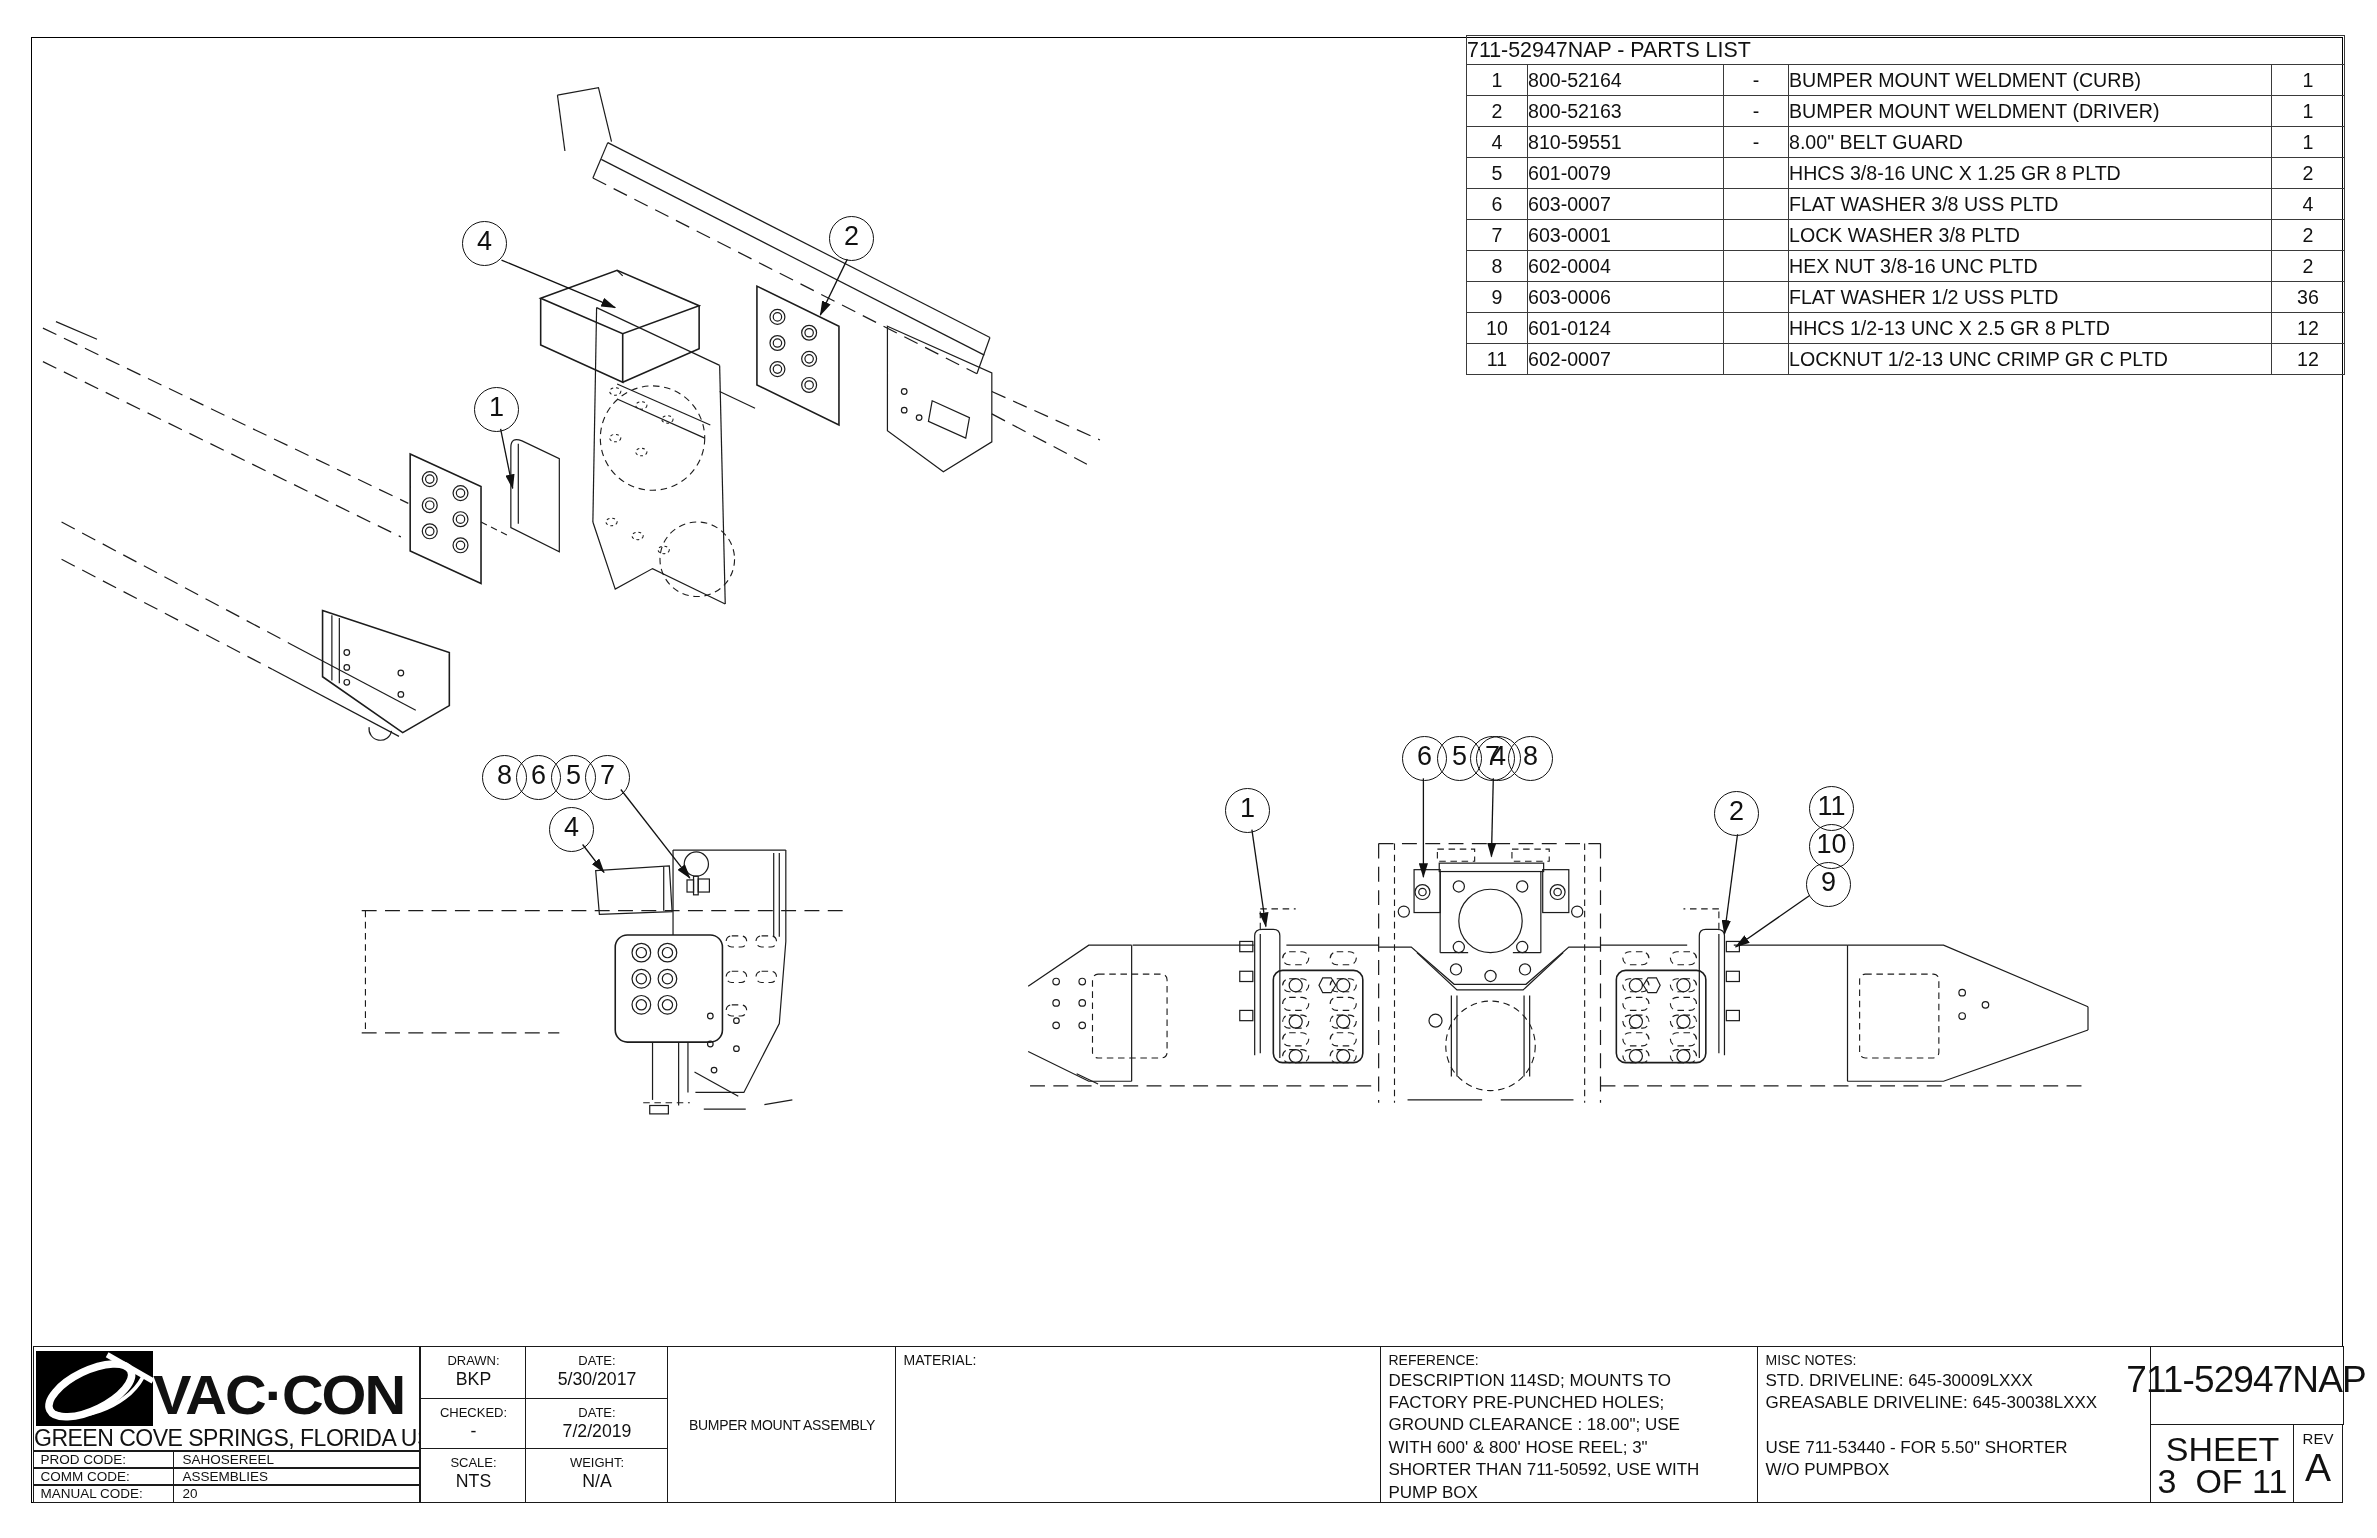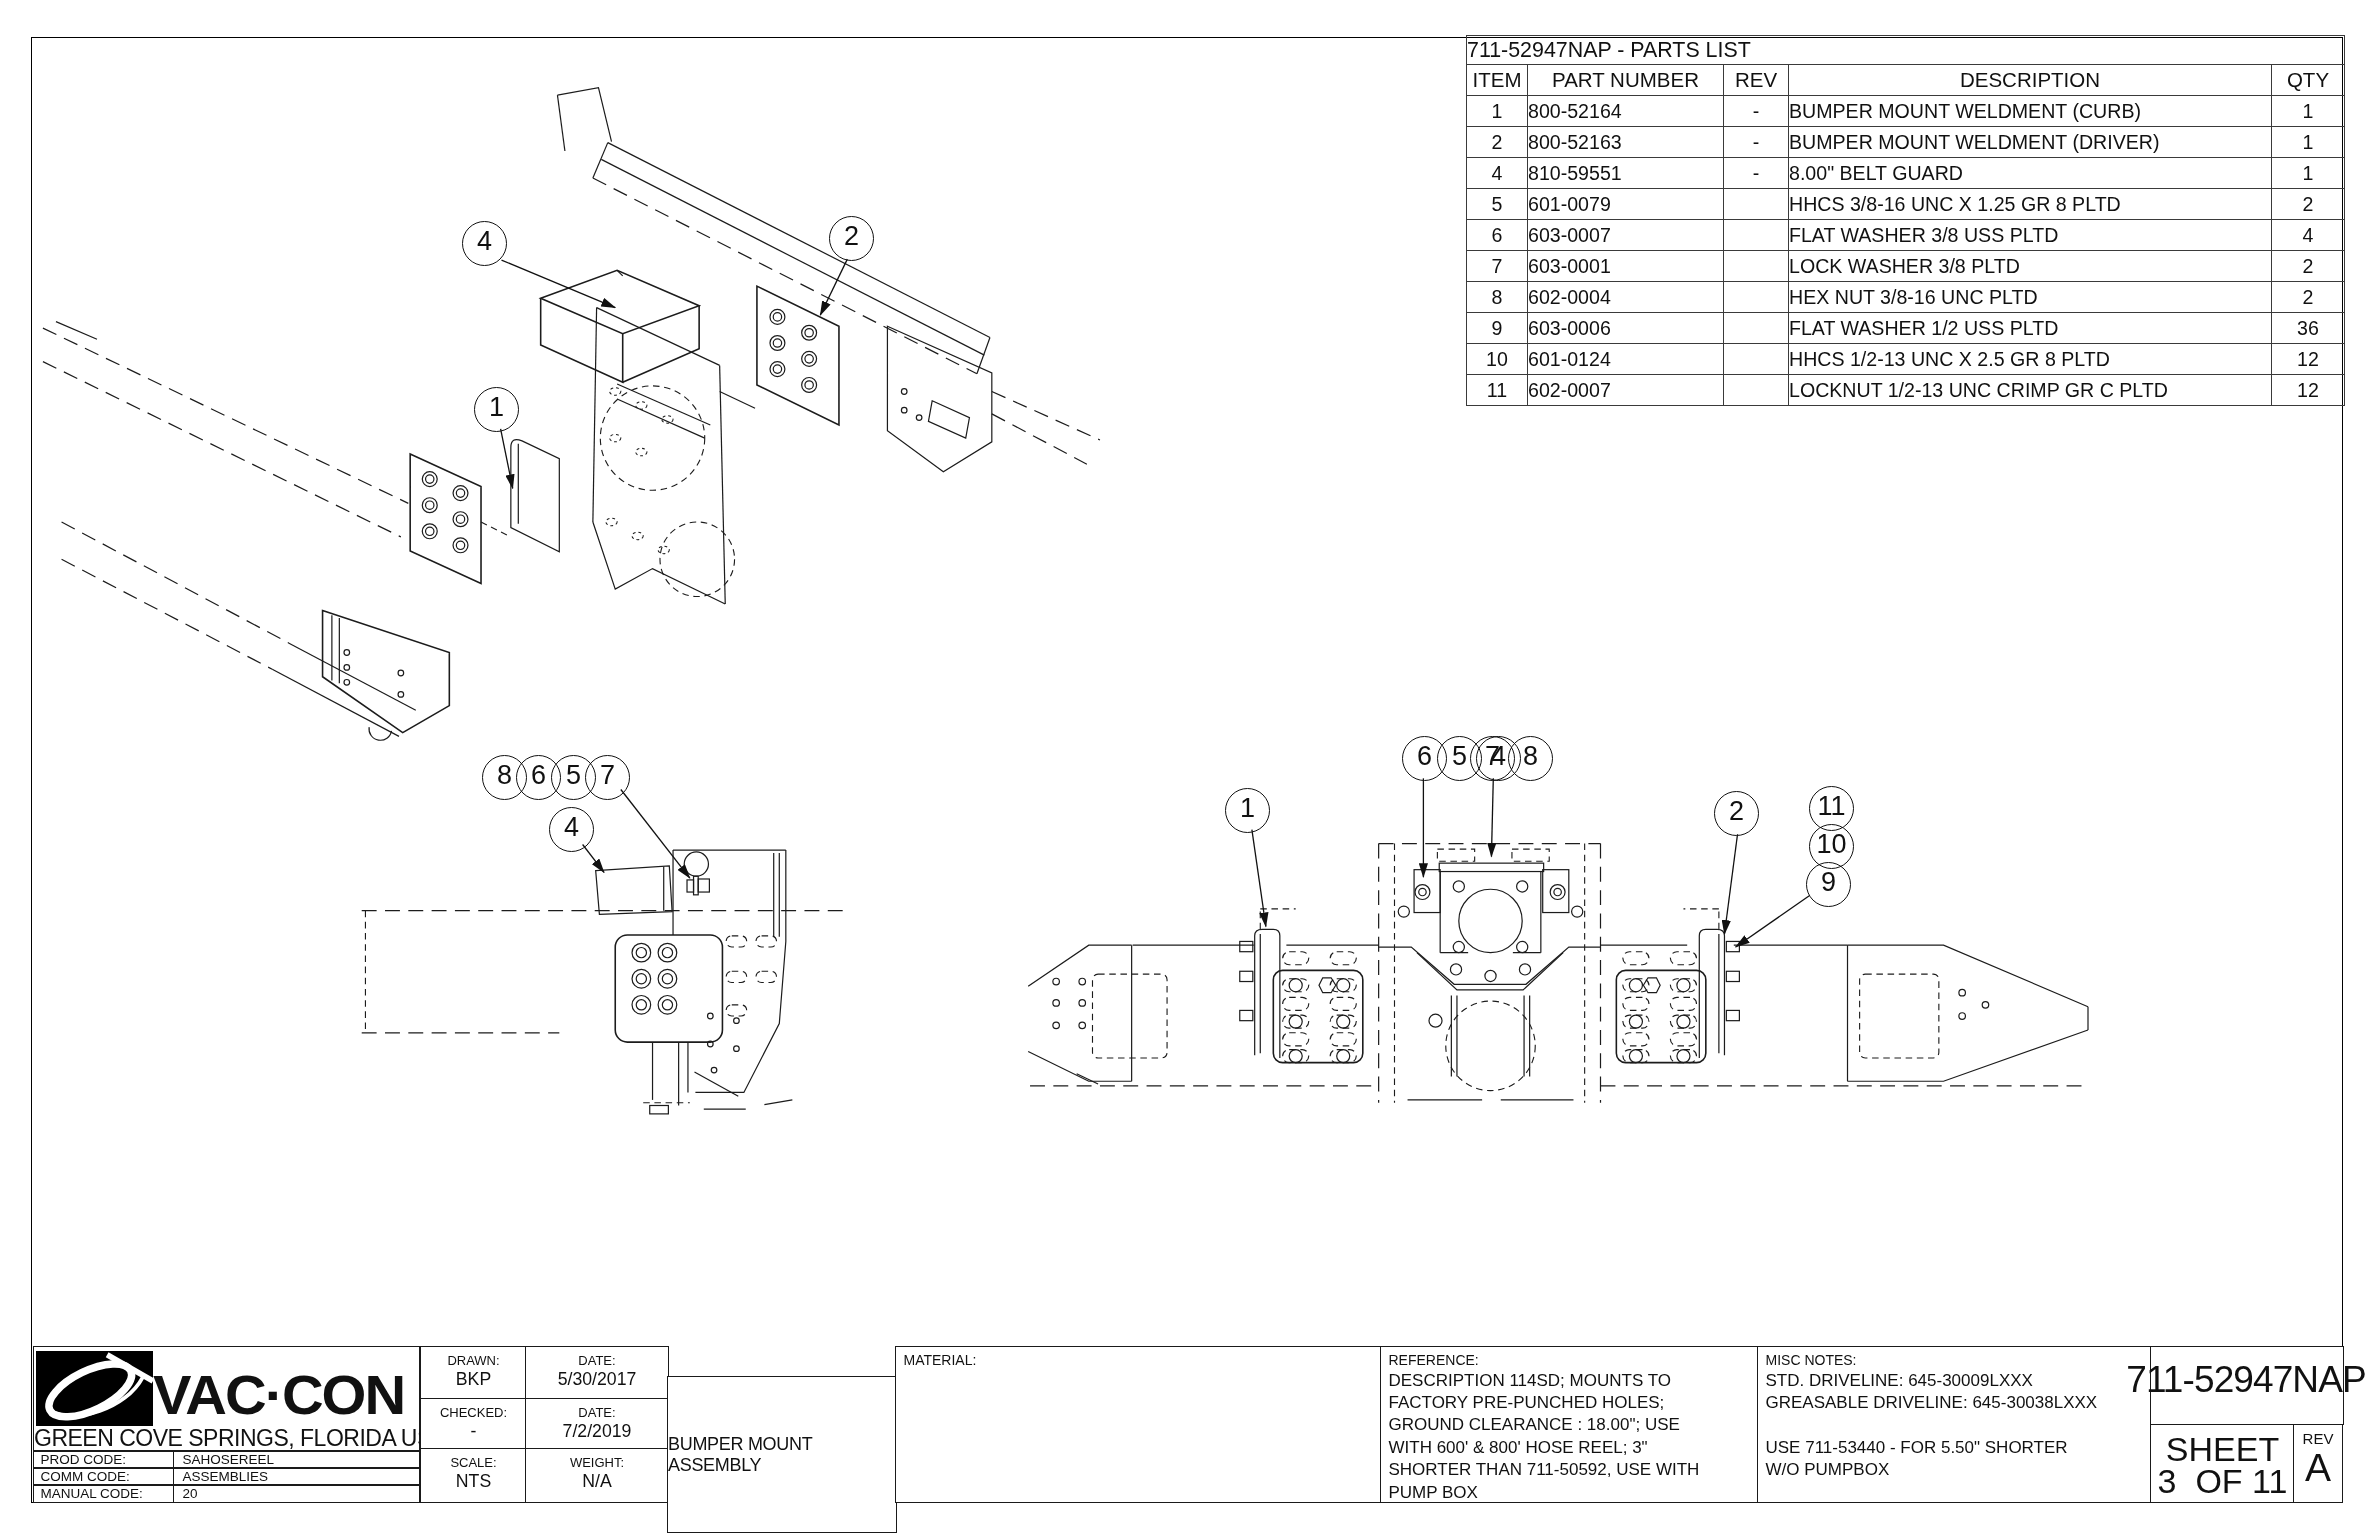--- a/index.html
+++ b/index.html
@@ -33,21 +33,21 @@
   .logo-box{position:absolute;left:1.9px;top:3.7px;width:117px;height:75px;background:#000;overflow:hidden;}
   .brand{position:absolute;left:119px;top:15px;font-size:56px;font-weight:bold;letter-spacing:-1.9px;
          transform:scaleX(1.03);transform-origin:left;white-space:nowrap;}
   .brand-sub{position:absolute;left:0;top:78px;width:100%;text-align:center;font-size:23px;
              letter-spacing:-0.5px;white-space:nowrap;}
   .dwg-no{position:absolute;left:2125px;top:1359px;width:242px;text-align:center;font-size:37px;
           letter-spacing:-0.9px;white-space:nowrap;}
   .sheet-cell{text-align:center;font-size:34px;line-height:32px;padding-top:7.5px;white-space:pre;}
   .rev-label{text-align:center;font-size:15px;padding-top:4.7px;}
   .rev-value{text-align:center;font-size:39px;line-height:41px;}
-  .big-title{display:flex;align-items:center;justify-content:flex-start;font-size:18px;letter-spacing:-0.3px;margin-top:30px;}
+  .big-title{display:flex;align-items:center;justify-content:center;font-size:14px;letter-spacing:-0.3px;}
 
   
   .balloon{position:absolute;width:43px;height:43px;border:1.9px solid #111;border-radius:50%;
            font-size:27px;line-height:39px;text-align:center;background:transparent;}
 
   
   svg.art{position:absolute;left:0;top:0;}
   .s{stroke:#1c1c1c;stroke-width:1.3;fill:none;}
   .w{stroke:#1c1c1c;stroke-width:1.7;fill:none;}
   .d{stroke:#1c1c1c;stroke-width:1.3;fill:none;stroke-dasharray:16 9;}
@@ -352,27 +352,20 @@
         <col style="width:61px">
         <col style="width:196px">
         <col style="width:65px">
         <col style="width:483px">
         <col style="width:73px">
       </colgroup>
     <tbody>
         <tr class="title-row">
           <td colspan="5">711-52947NAP - PARTS LIST</td>
         </tr>
-    <tr class="head-row">
-      <td>ITEM</td>
-      <td>PART NUMBER</td>
-      <td>REV</td>
-      <td>DESCRIPTION</td>
-      <td>QTY</td>
-    </tr>
     <tr>
           <td class="c">1</td>
           <td class="l">800-52164</td>
           <td class="c">-</td>
           <td class="l">BUMPER MOUNT WELDMENT (CURB)</td>
           <td class="c">1</td>
         </tr>
     <tr>
           <td class="c">2</td>
           <td class="l">800-52163</td>

